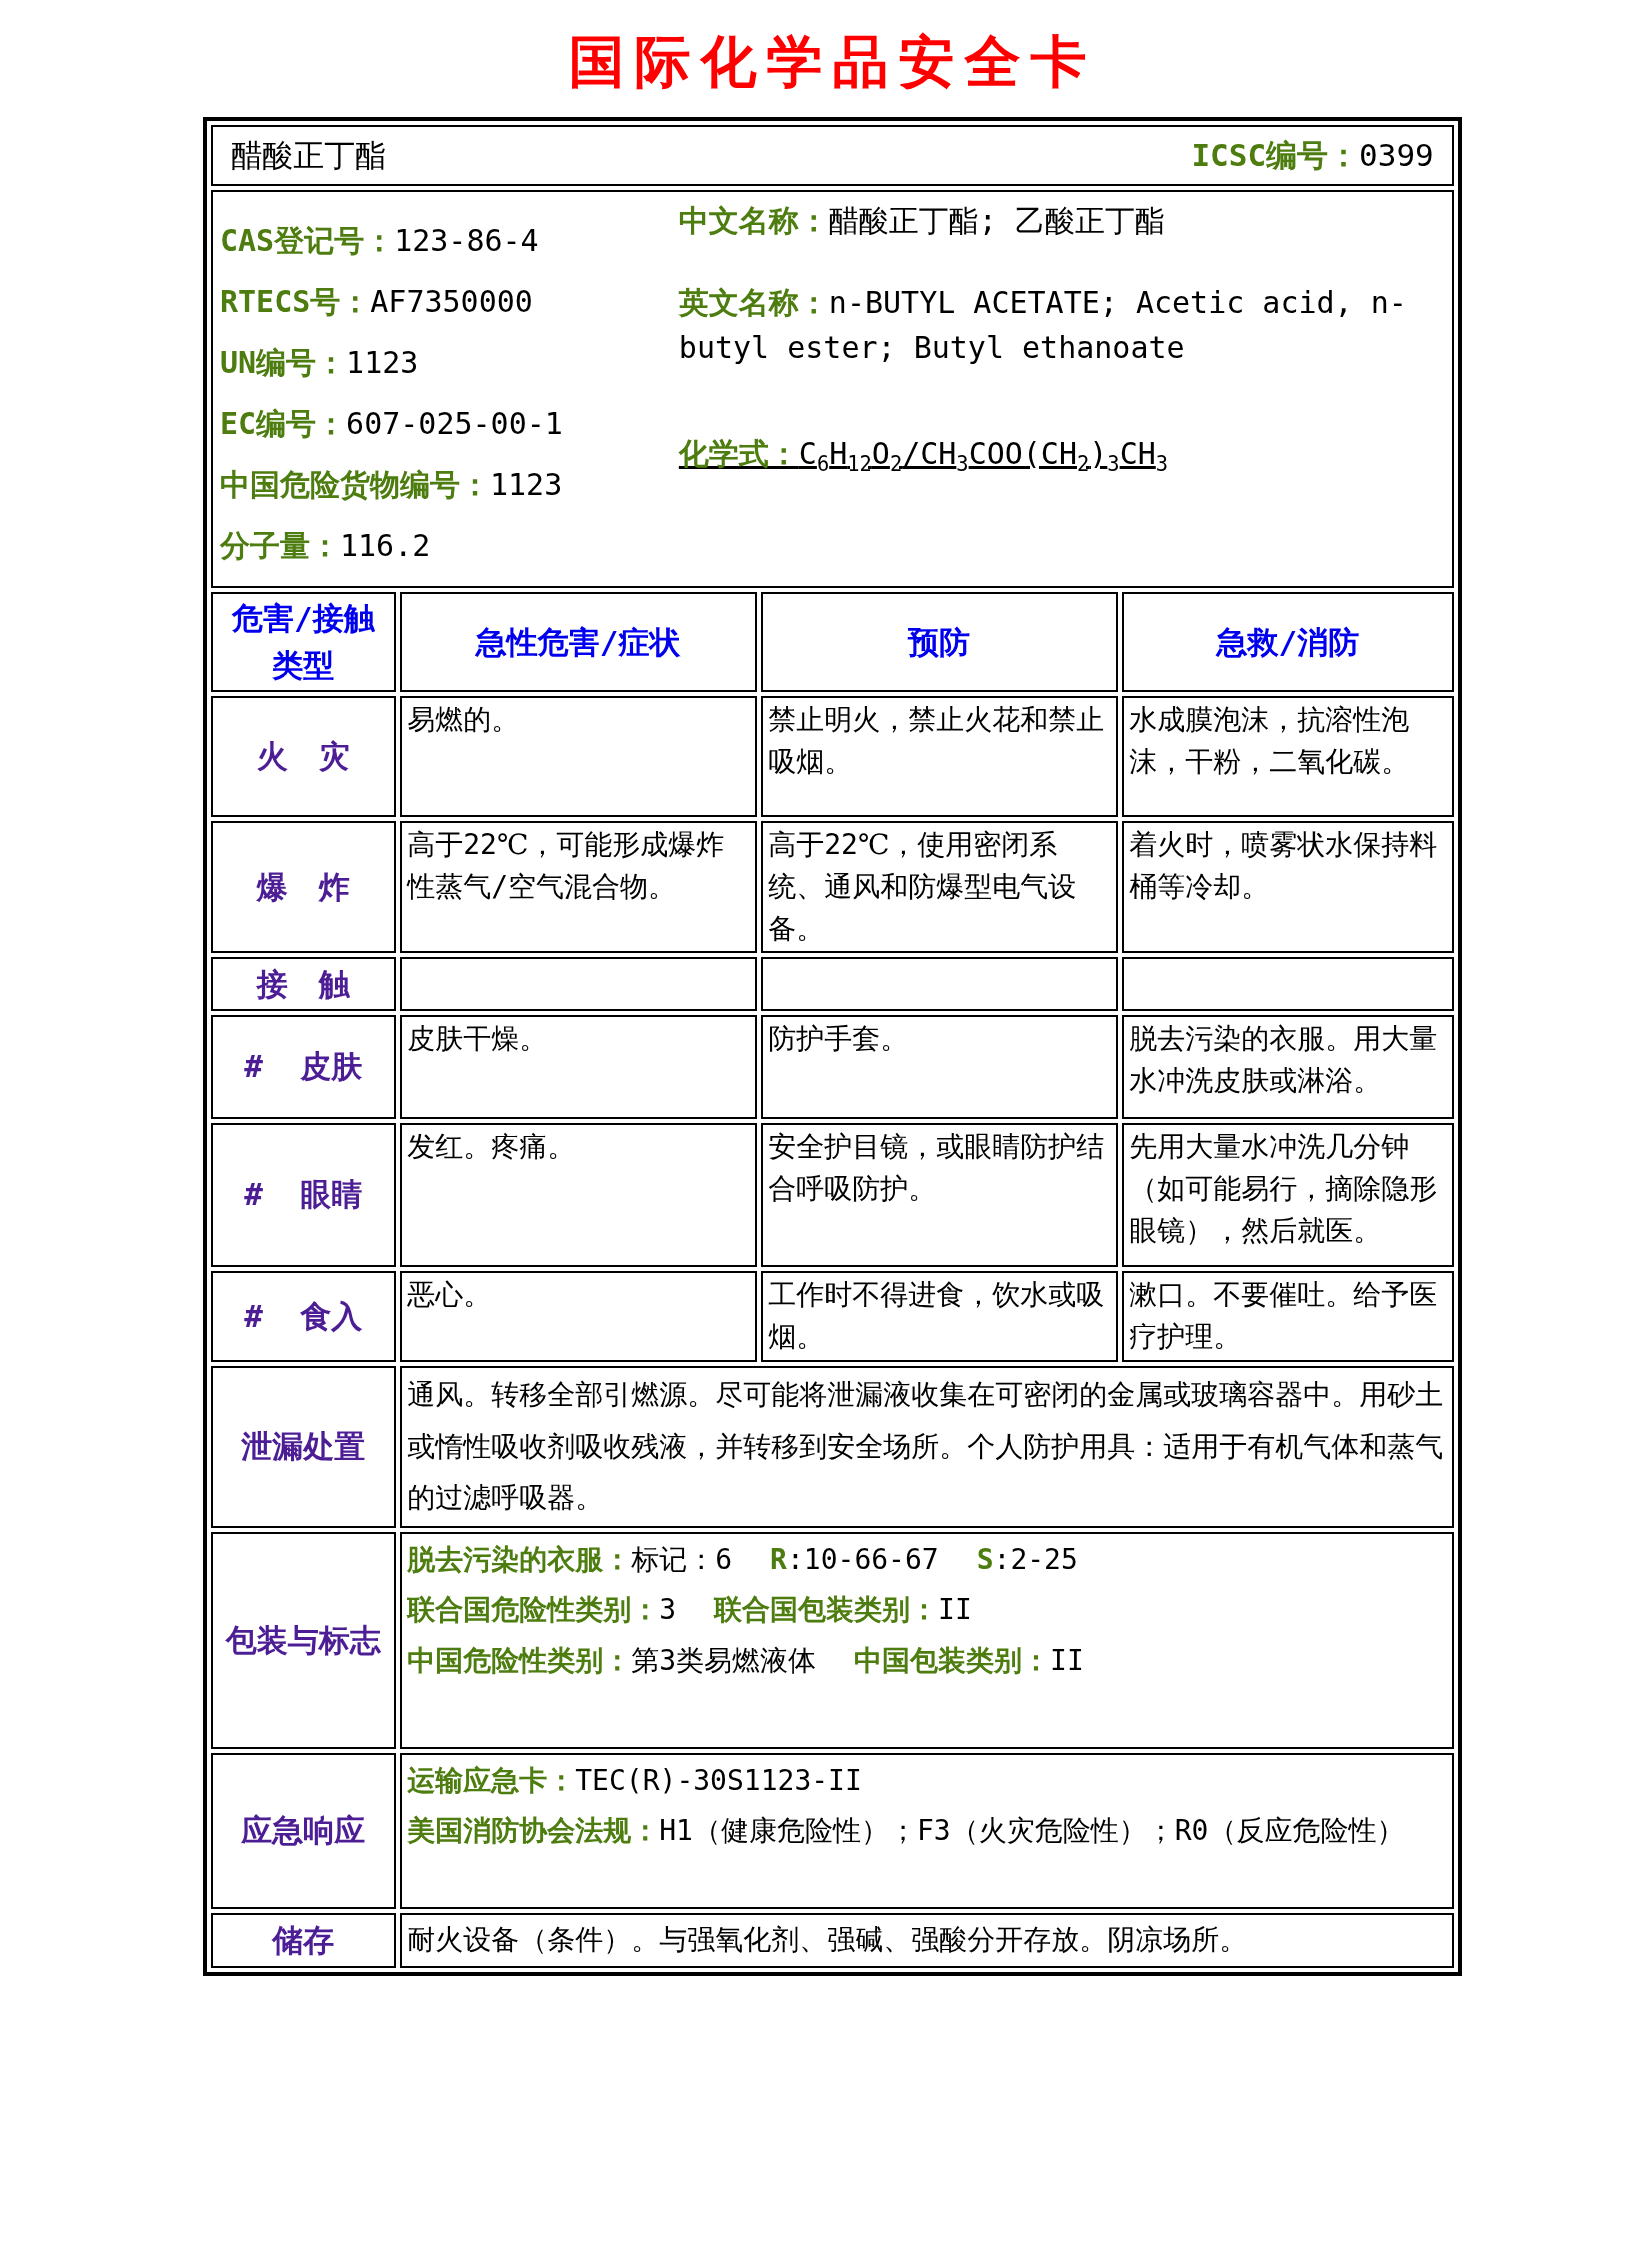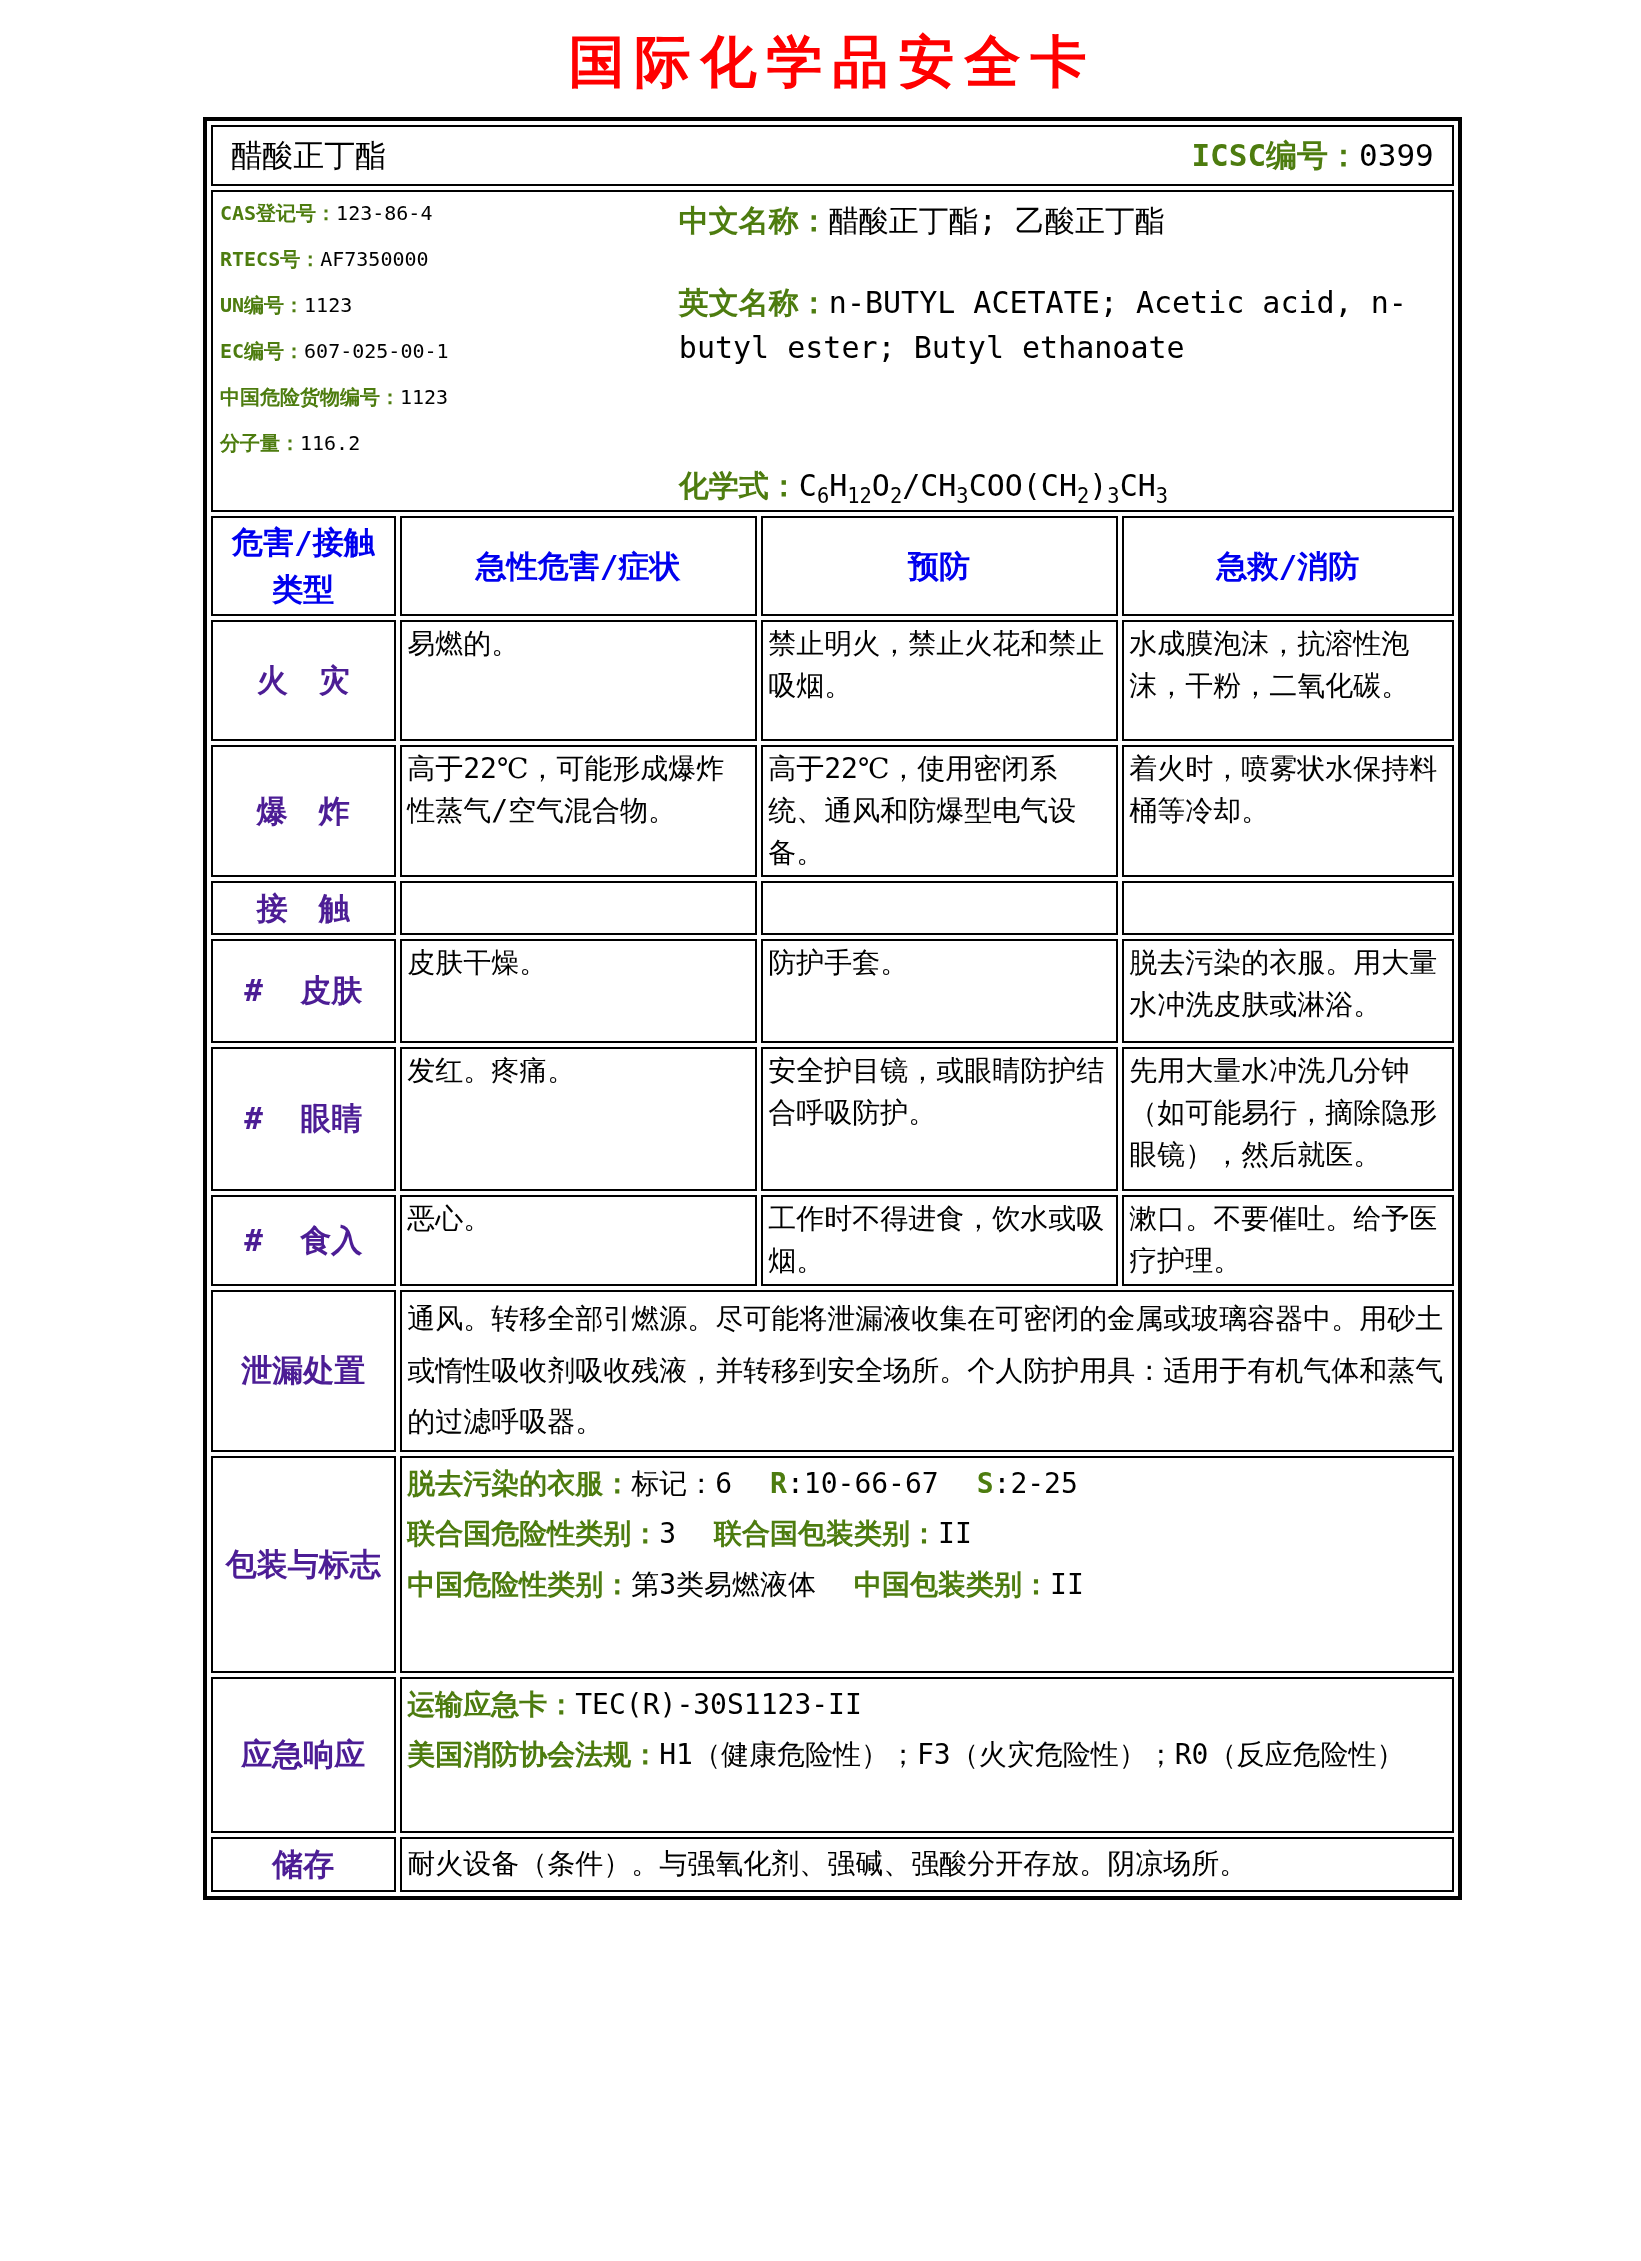--- a/index.html
+++ b/index.html
@@ -63,26 +63,26 @@
     white-space: pre-line;
     padding: 1.4px 1.4px;
   }
   .name-cell { vertical-align: middle; }
   .name-flex {
     display: flex; justify-content: space-between; align-items: center;
     padding: 0 12.7px;
     font-size: 31px;
   }
   .id-flex { display: flex; }
-  .id-left { width: 37.5%; padding: 5.6px 0 0 1.4px; font-size: 20px; }
+  .id-left { width: 37.5%; padding: 5.6px 0 0 1.4px; font-size: 30px; margin-top: 20px; }
   .id-left p { margin: 0 0 16px 0; line-height: 1.5; }
   .id-right { width: 62.5%; padding: 5.6px 2.8px 0 0; font-size: 30px; }
   .id-right p { margin: 0; line-height: 1.5; }
   .id-right p.p-en { margin-top: 37px; }
-  .id-right p.p-formula { margin-top: 93px; }
+  .id-right p.p-formula { margin-top: 61px; text-decoration: underline; }
   sub { font-size: 68%; line-height: 0; }
   .wide p.pk { margin: 0; line-height: 1.8; }
   .sp { margin-right: 38px; }
   .spill-text { line-height: 1.85; }
   .storage-cell { vertical-align: middle; }
 </style>
 </head>
 <body>
 
 <div class="title-wrap">

